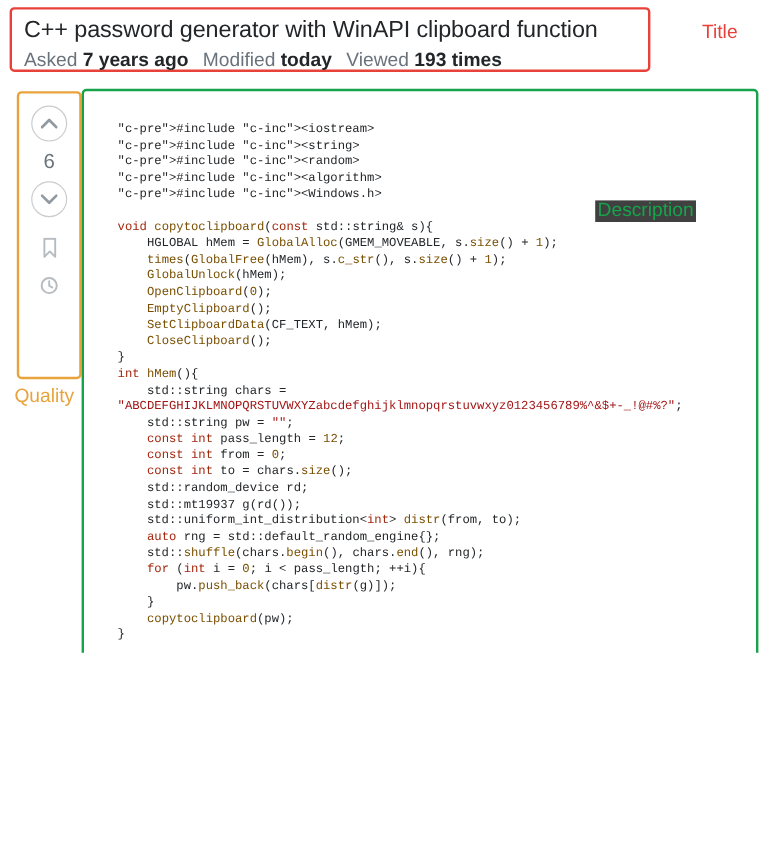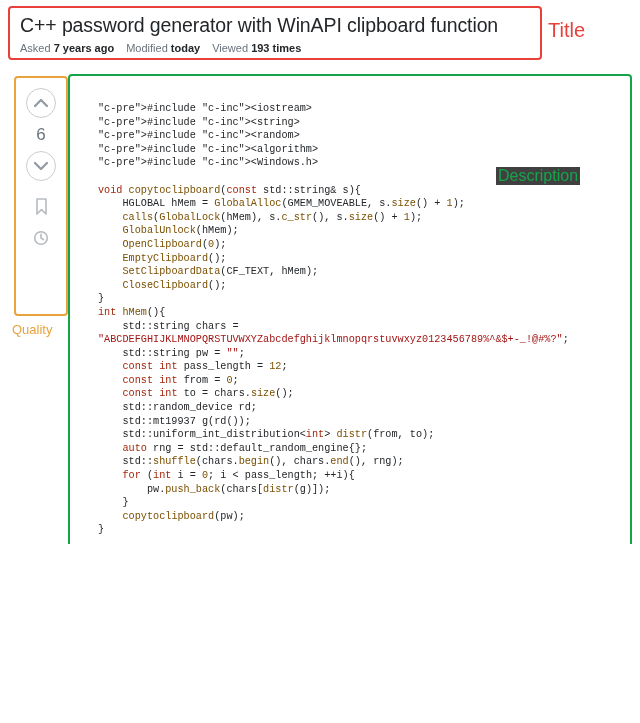--- a/index.html
+++ b/index.html
@@ -33,33 +33,33 @@
   .q-title {
     font-size: 19.5px;
     font-weight: 400;
     color: #232629;
     line-height: 24px;
     letter-spacing: -0.1px;
     white-space: nowrap;
   }
   .q-stats {
     margin-top: 5px;
-    font-size: 11px;
+    font-size: 16px;
     color: #6a737c;
     white-space: nowrap;
   }
   .q-stats .lbl { color: #6a737c; }
   .q-stats .val { color: #232629; font-weight: 700; }
   .q-stats .grp { margin-right: 12px; }
 
   .label-title {
     position: absolute;
-    left: 548px;
+    left: 585px;
     top: 19px;
-    font-size: 20px;
+    font-size: 16px;
     color: #e8413a;
   }
 
   
   .vote-box {
     position: absolute;
     left: 14px;
     top: 76px;
     width: 54px;
     height: 240px;
@@ -95,21 +95,21 @@
     display: flex;
     align-items: center;
     justify-content: center;
     width: 22px;
     height: 22px;
   }
   .label-quality {
     position: absolute;
     left: 12px;
     top: 322px;
-    font-size: 13px;
+    font-size: 16px;
     color: #e8a33d;
   }
 
   
   .body-box {
     position: absolute;
     left: 68px;
     top: 74px;
     width: 564px;
     height: 595px;
@@ -233,21 +233,21 @@
   <div class="body-box">
 
     <pre class="code"><span class="&lt;span">"c-pre"</span>&gt;#include <span class="&lt;span">"c-inc"</span>&gt;&lt;iostream&gt;
 <span class="&lt;span">"c-pre"</span>&gt;#include <span class="&lt;span">"c-inc"</span>&gt;&lt;string&gt;
 <span class="&lt;span">"c-pre"</span>&gt;#include <span class="&lt;span">"c-inc"</span>&gt;&lt;random&gt;
 <span class="&lt;span">"c-pre"</span>&gt;#include <span class="&lt;span">"c-inc"</span>&gt;&lt;algorithm&gt;
 <span class="&lt;span">"c-pre"</span>&gt;#include <span class="&lt;span">"c-inc"</span>&gt;&lt;Windows.h&gt;
 
 <span class="c-kw">void</span> <span class="c-fn">copytoclipboard</span>(<span class="c-kw">const</span> std::string&amp; s){
     HGLOBAL hMem = <span class="c-fn">GlobalAlloc</span>(GMEM_MOVEABLE, s.<span class="c-fn">size</span>() + <span class="c-num">1</span>);
-    <span class="c-fn">calls</span>(<span class="c-fn">GlobalLock</span>(hMem), s.<span class="c-fn">c_str</span>(), s.<span class="c-fn">size</span>() + <span class="c-num">1</span>);
+    <span class="c-fn">times</span>(<span class="c-fn">GlobalFree</span>(hMem), s.<span class="c-fn">c_str</span>(), s.<span class="c-fn">size</span>() + <span class="c-num">1</span>);
     <span class="c-fn">GlobalUnlock</span>(hMem);
     <span class="c-fn">OpenClipboard</span>(<span class="c-num">0</span>);
     <span class="c-fn">EmptyClipboard</span>();
     <span class="c-fn">SetClipboardData</span>(CF_TEXT, hMem);
     <span class="c-fn">CloseClipboard</span>();
 }
 <span class="c-kw">int</span> <span class="c-fn">hMem</span>(){
     std::string chars =
 <span class="c-str">"ABCDEFGHIJKLMNOPQRSTUVWXYZabcdefghijklmnopqrstuvwxyz0123456789%^&amp;$+-_!@#%?"</span>;
     std::string pw = <span class="c-str">""</span>;

